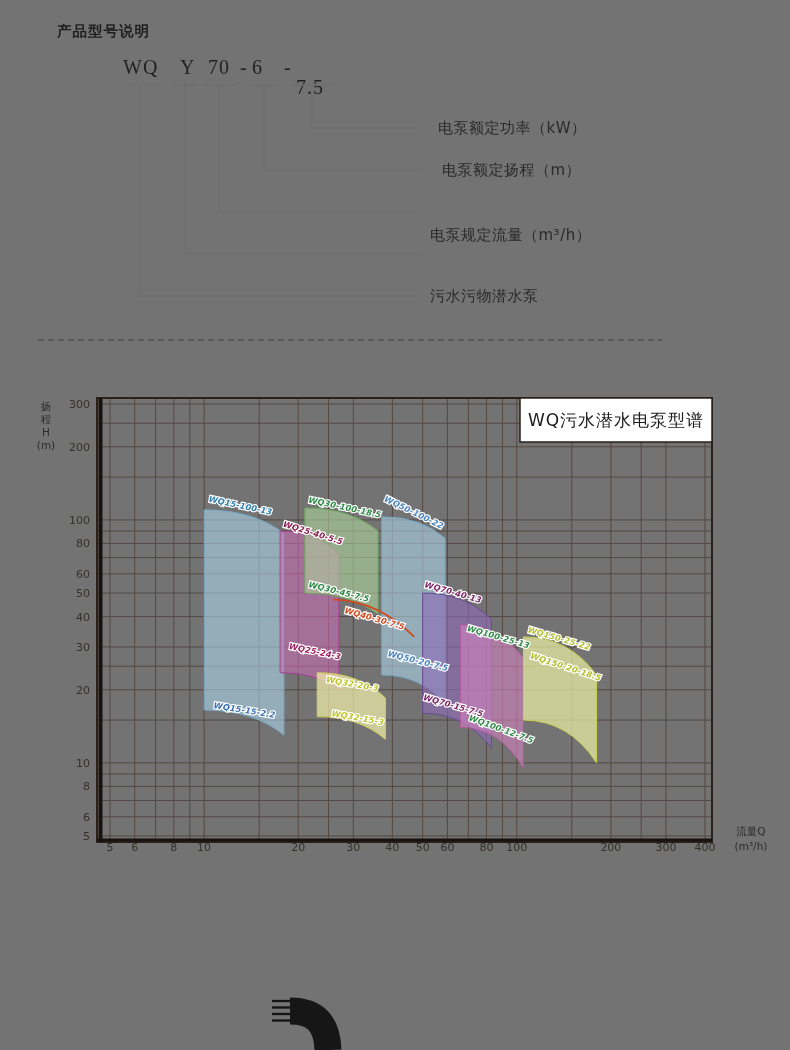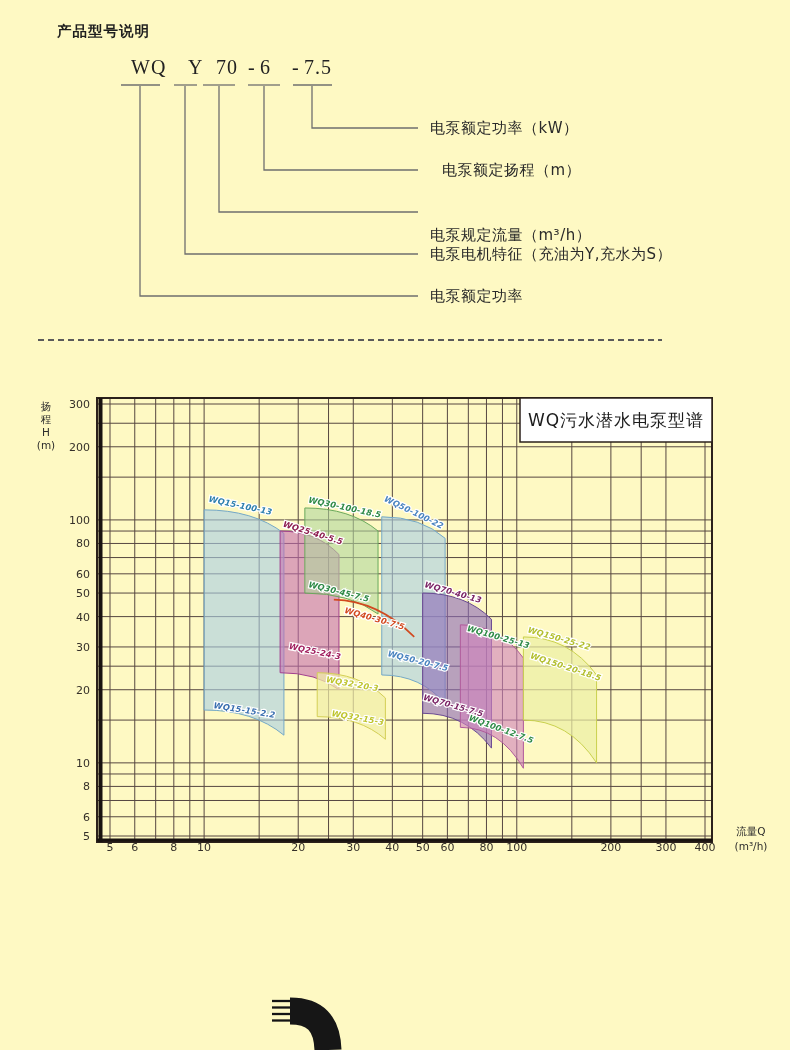--- a/index.html
+++ b/index.html
@@ -1,19 +1,19 @@
 <!DOCTYPE html>
 <html><head>
 <meta charset="utf-8">
 <style>
   html,body{margin:0;padding:0;background:#fff;}
-  .page{position:relative;width:790px;height:1050px;background:#fef9c3;overflow:hidden;
+  .page{position:relative;width:790px;height:1050px;background:#737373;overflow:hidden;
         font-family:"DejaVu Sans",sans-serif;color:#222;}
   .heading{position:absolute;left:57px;top:22px;font-size:14.5px;font-weight:600;color:#1e1e1e;letter-spacing:1px;}
-  .model-row{position:absolute;left:8px;top:56px;height:26px;width:647px;padding-left:12px;}
+  .model-row{position:absolute;left:0;top:56px;height:26px;width:647px;padding-left:12px;}
   .model-part{position:absolute;top:0;font-family:"Liberation Serif","DejaVu Serif",serif;
               font-size:20px;color:#222;letter-spacing:1px;white-space:nowrap;}
   .callout-label{position:absolute;left:430px;height:20px;line-height:20px;font-size:15px;
                  font-weight:500;color:#2a2a2a;letter-spacing:0.5px;white-space:nowrap;}
   .connector-svg{position:absolute;left:0;top:0;width:790px;height:340px;}
   .divider{position:absolute;left:38px;top:339px;width:624px;height:2px;
            background:repeating-linear-gradient(90deg,#5a5a5a 0 6px,transparent 6px 10px);}
   .chart-wrap{position:absolute;left:0;top:370px;width:790px;height:500px;}
   .elbow-wrap{position:absolute;left:230px;top:970px;width:220px;height:80px;}
 </style>
@@ -24,45 +24,44 @@
 
   <div class="heading">产品型号说明</div>
 
   <div class="model-row" id="model-row">
       <span class="model-part" style="left: 123px;">WQ</span>
       <span class="model-part" style="left: 180px;">Y</span>
       <span class="model-part" style="left: 208px;">70</span>
       <span class="model-part" style="left: 240px;">-</span>
       <span class="model-part" style="left: 252px;">6</span>
       <span class="model-part" style="left: 284px;">-</span>
-      <span class="model-part" style="left: 296px;">7.5</span>
+      <span class="model-part" style="left: 296px; margin-top: 20px;">7.5</span>
     </div>
 
   <svg class="connector-svg" viewBox="0 0 790 340" xmlns="http://www.w3.org/2000/svg">
     <g stroke="#6f6f6f" stroke-width="1.3" fill="none">
 
       <line x1="121" y1="85" x2="160" y2="85"></line>
       <line x1="174" y1="85" x2="197" y2="85"></line>
       <line x1="203" y1="85" x2="235" y2="85"></line>
       <line x1="248" y1="85" x2="280" y2="85"></line>
       <line x1="293" y1="85" x2="332" y2="85"></line>
 
       <polyline points="312,86 312,128 418,128"></polyline>
       <polyline points="264,86 264,170 418,170"></polyline>
       <polyline points="219,86 219,212 418,212"></polyline>
       <polyline points="185,86 185,254 418,254"></polyline>
       <polyline points="140,86 140,296 418,296"></polyline>
     </g>
   </svg>
 
-  <div class="callout-label" style="top:118px;">电泵额定功率（kW）</div>
+  <div class="callout-label" style="top:118px;margin-left:8px;">电泵额定功率（kW）</div>
   <div class="callout-label" style="top:160px;margin-left:12px;">电泵额定扬程（m）</div>
   <div class="callout-label" style="top:202px;margin-top:23px;">电泵规定流量（m³/h）</div>
-  <div class="callout-label" style="top:244px;">电泵电机特征（充油为Y,充水为S）</div>
-  <div class="callout-label" style="top:286px;">电泵额定功率</div>
+  <div class="callout-label" style="top:286px;">污水污物潜水泵</div>
 
   <div class="divider"></div>
 
   <div class="chart-wrap">
     <svg id="spectrum-svg" width="790" height="500" viewBox="0 0 790 500" xmlns="http://www.w3.org/2000/svg">
         <line x1="110" x2="110" y1="28" y2="472" stroke="#564741" stroke-width="1"></line>
         <line x1="134.7559714571375" x2="134.7559714571375" y1="28" y2="472" stroke="#564741" stroke-width="1"></line>
         <line x1="155.6868470870262" x2="155.6868470870262" y1="28" y2="472" stroke="#564741" stroke-width="1"></line>
         <line x1="173.8179962641931" x2="173.8179962641931" y1="28" y2="472" stroke="#564741" stroke-width="1"></line>
         <line x1="189.81080325925234" x2="189.81080325925234" y1="28" y2="472" stroke="#564741" stroke-width="1"></line>

